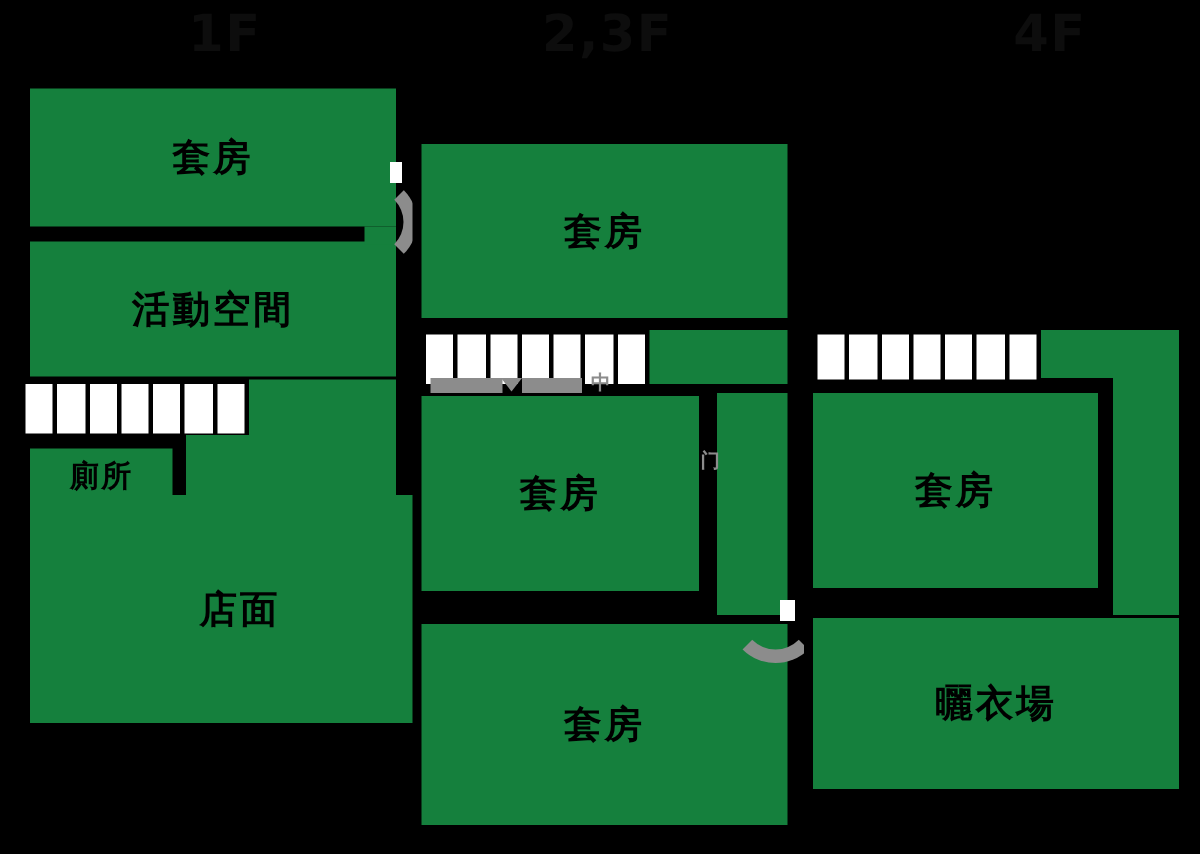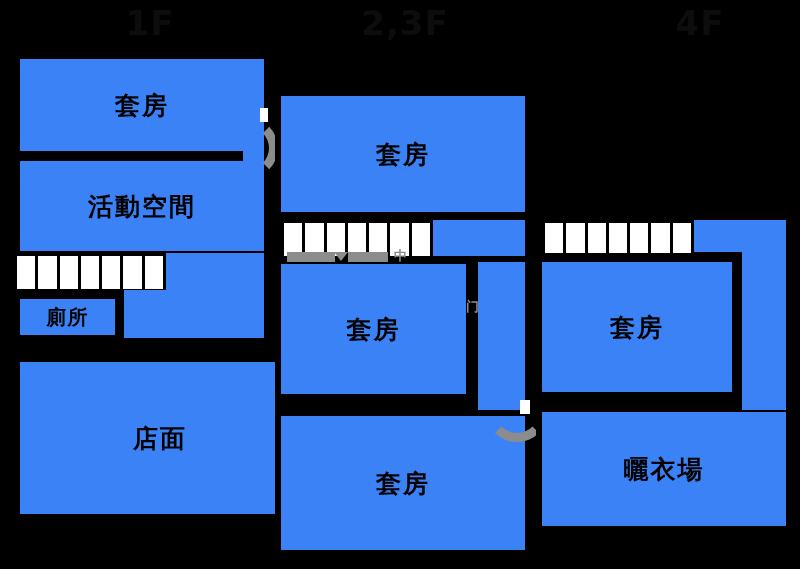--- a/index.html
+++ b/index.html
@@ -30,21 +30,21 @@
     color: #0d0d0d;
     letter-spacing: 1px;
     text-align: center;
     line-height: 1;
     user-select: none;
   }
 
   
   .room {
     position: absolute;
-    background: #3b82f6;
+    background: #15803d;
     box-sizing: border-box;
   }
   .room-label {
     position: absolute;
     left: 0;
     right: 0;
     top: 50%;
     transform: translateY(-50%);
     text-align: center;
     color: #000;
@@ -173,21 +173,21 @@
     <div class="tread"></div>
   </div>
 
   <div class="room" style="left:166px; top:253px; width:98px; height:37px;"></div>
   <div class="room" style="left:124px; top:290px; width:140px; height:48px;"></div>
 
   <div class="room" style="left:20px; top:299px; width:95px; height:36px;">
     <div class="room-label small">廁所</div>
   </div>
 
-  <div class="room" style="left:20px; top:362px; width:280px; height:152px;">
+  <div class="room" style="left:20px; top:330px; width:280px; height:152px;">
     <div class="room-label">店面</div>
   </div>
 
 
   <div class="wall" style="left:275px; top:90px; width:256px; height:128px;"></div>
   <div class="room" style="left:281px; top:96px; width:244px; height:116px;">
     <div class="room-label">套房</div>
   </div>
 
   <div class="wall" style="left:275px; top:218px; width:256px; height:338px;"></div>

